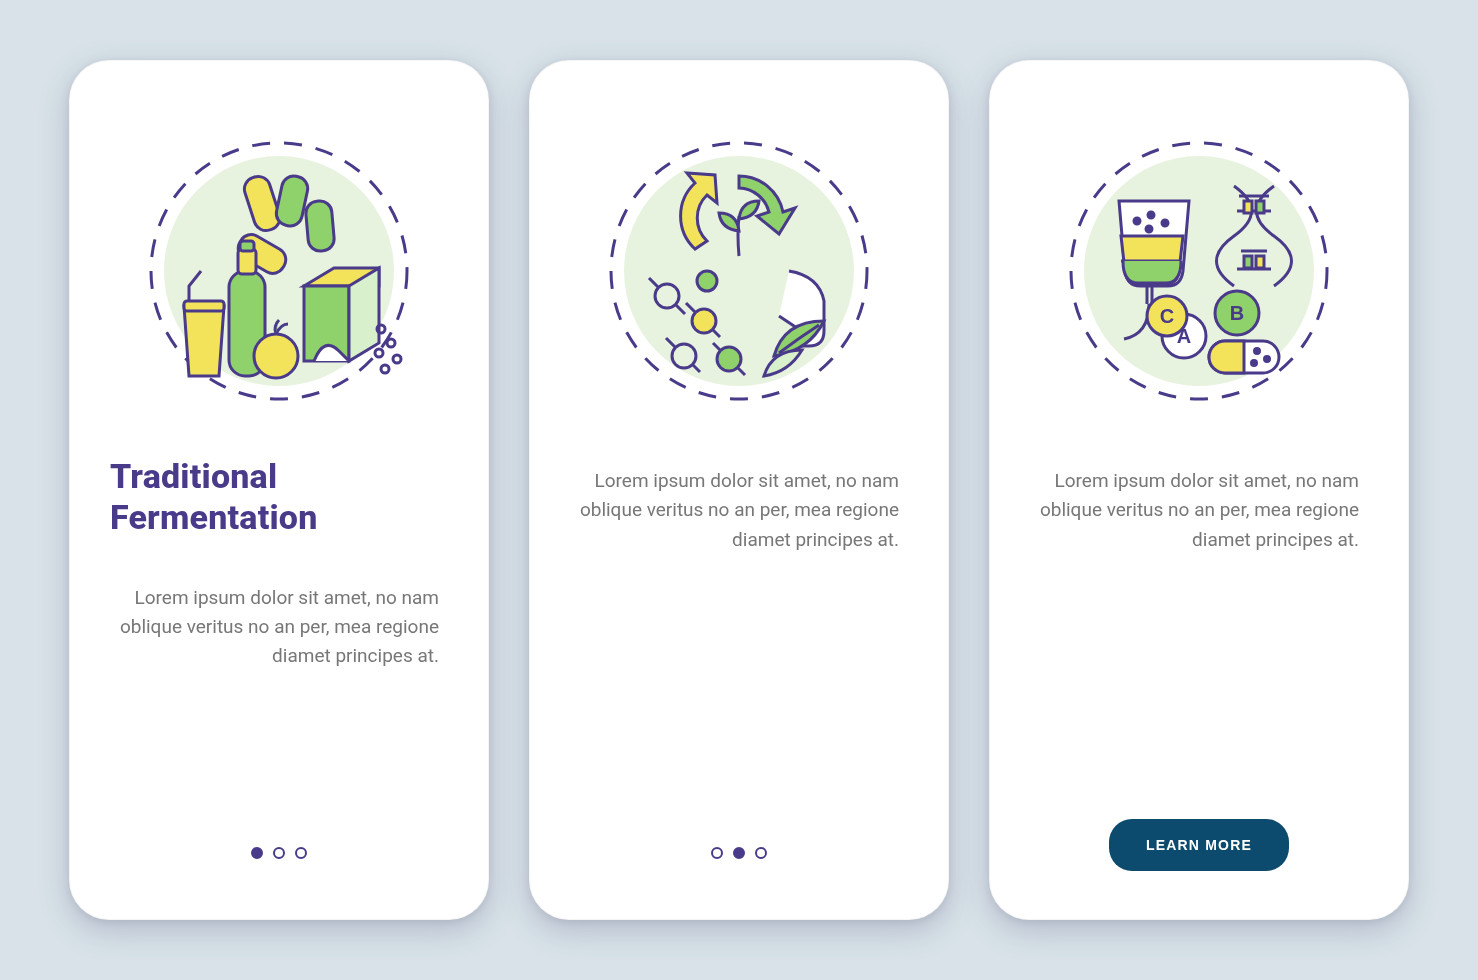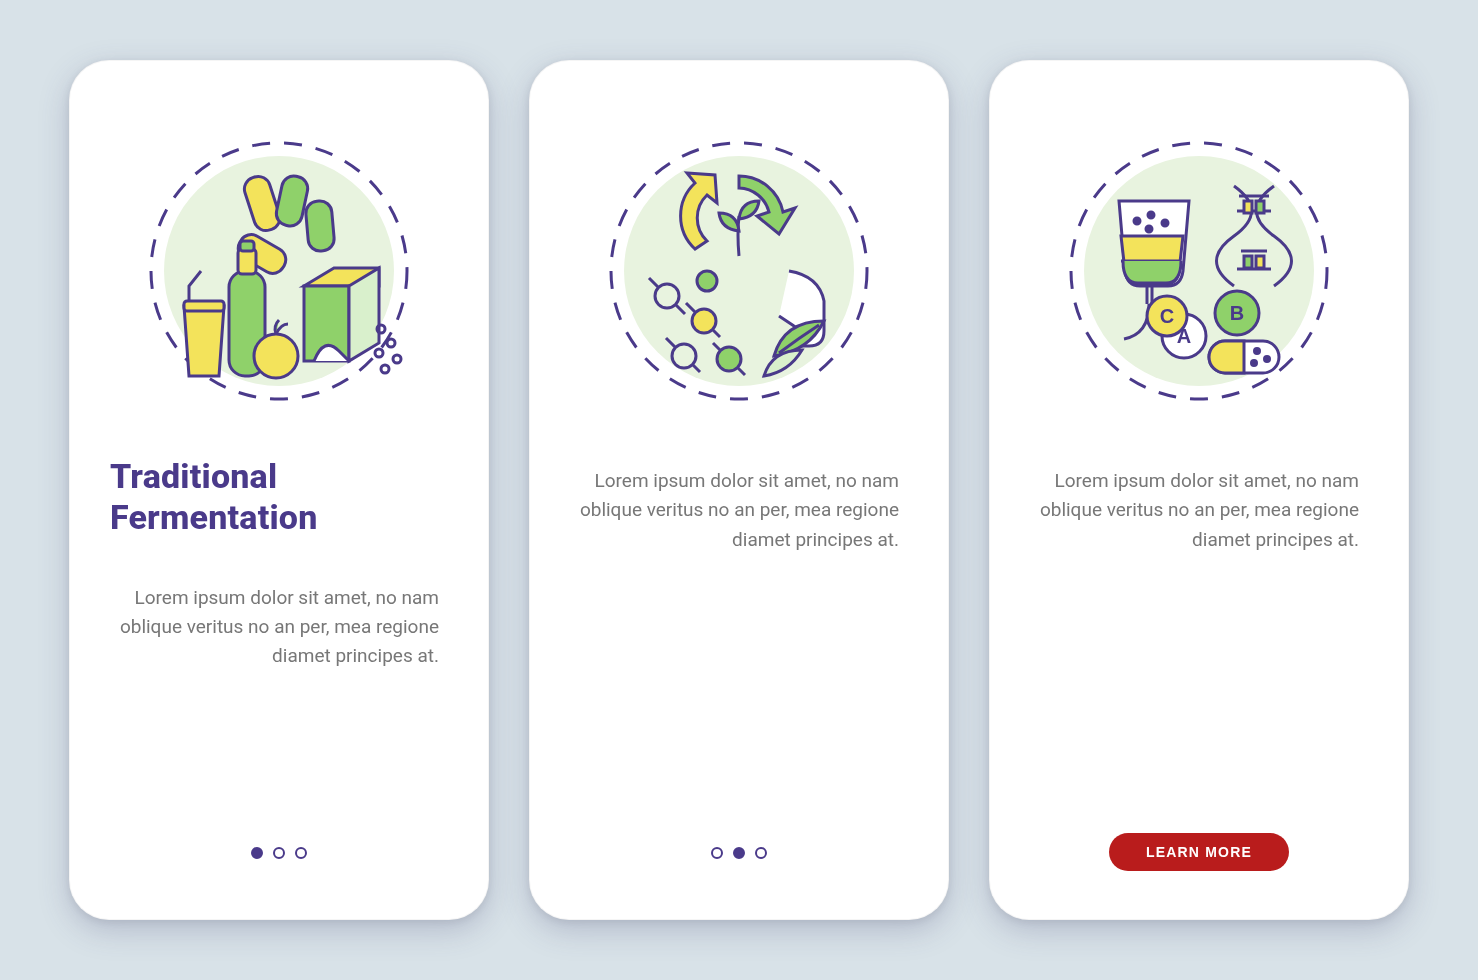--- a/index.html
+++ b/index.html
@@ -67,24 +67,24 @@
     height:12px;
     border-radius:50%;
     border:2px solid #4a3a8a;
     background:transparent;
   }
   .dot.active{background:#4a3a8a;}
   .cta{
     position:absolute;
     bottom:48px;
     width:180px;
-    height:38px;
+    height:52px;
     border:none;
     border-radius:23px;
-    background:#b91c1c;
+    background:#0c4a6e;
     color:#fff;
     font-weight:800;
     letter-spacing:1.2px;
     font-size:14px;
     cursor:pointer;
   }
 </style>
 </head>
 <body>
 

